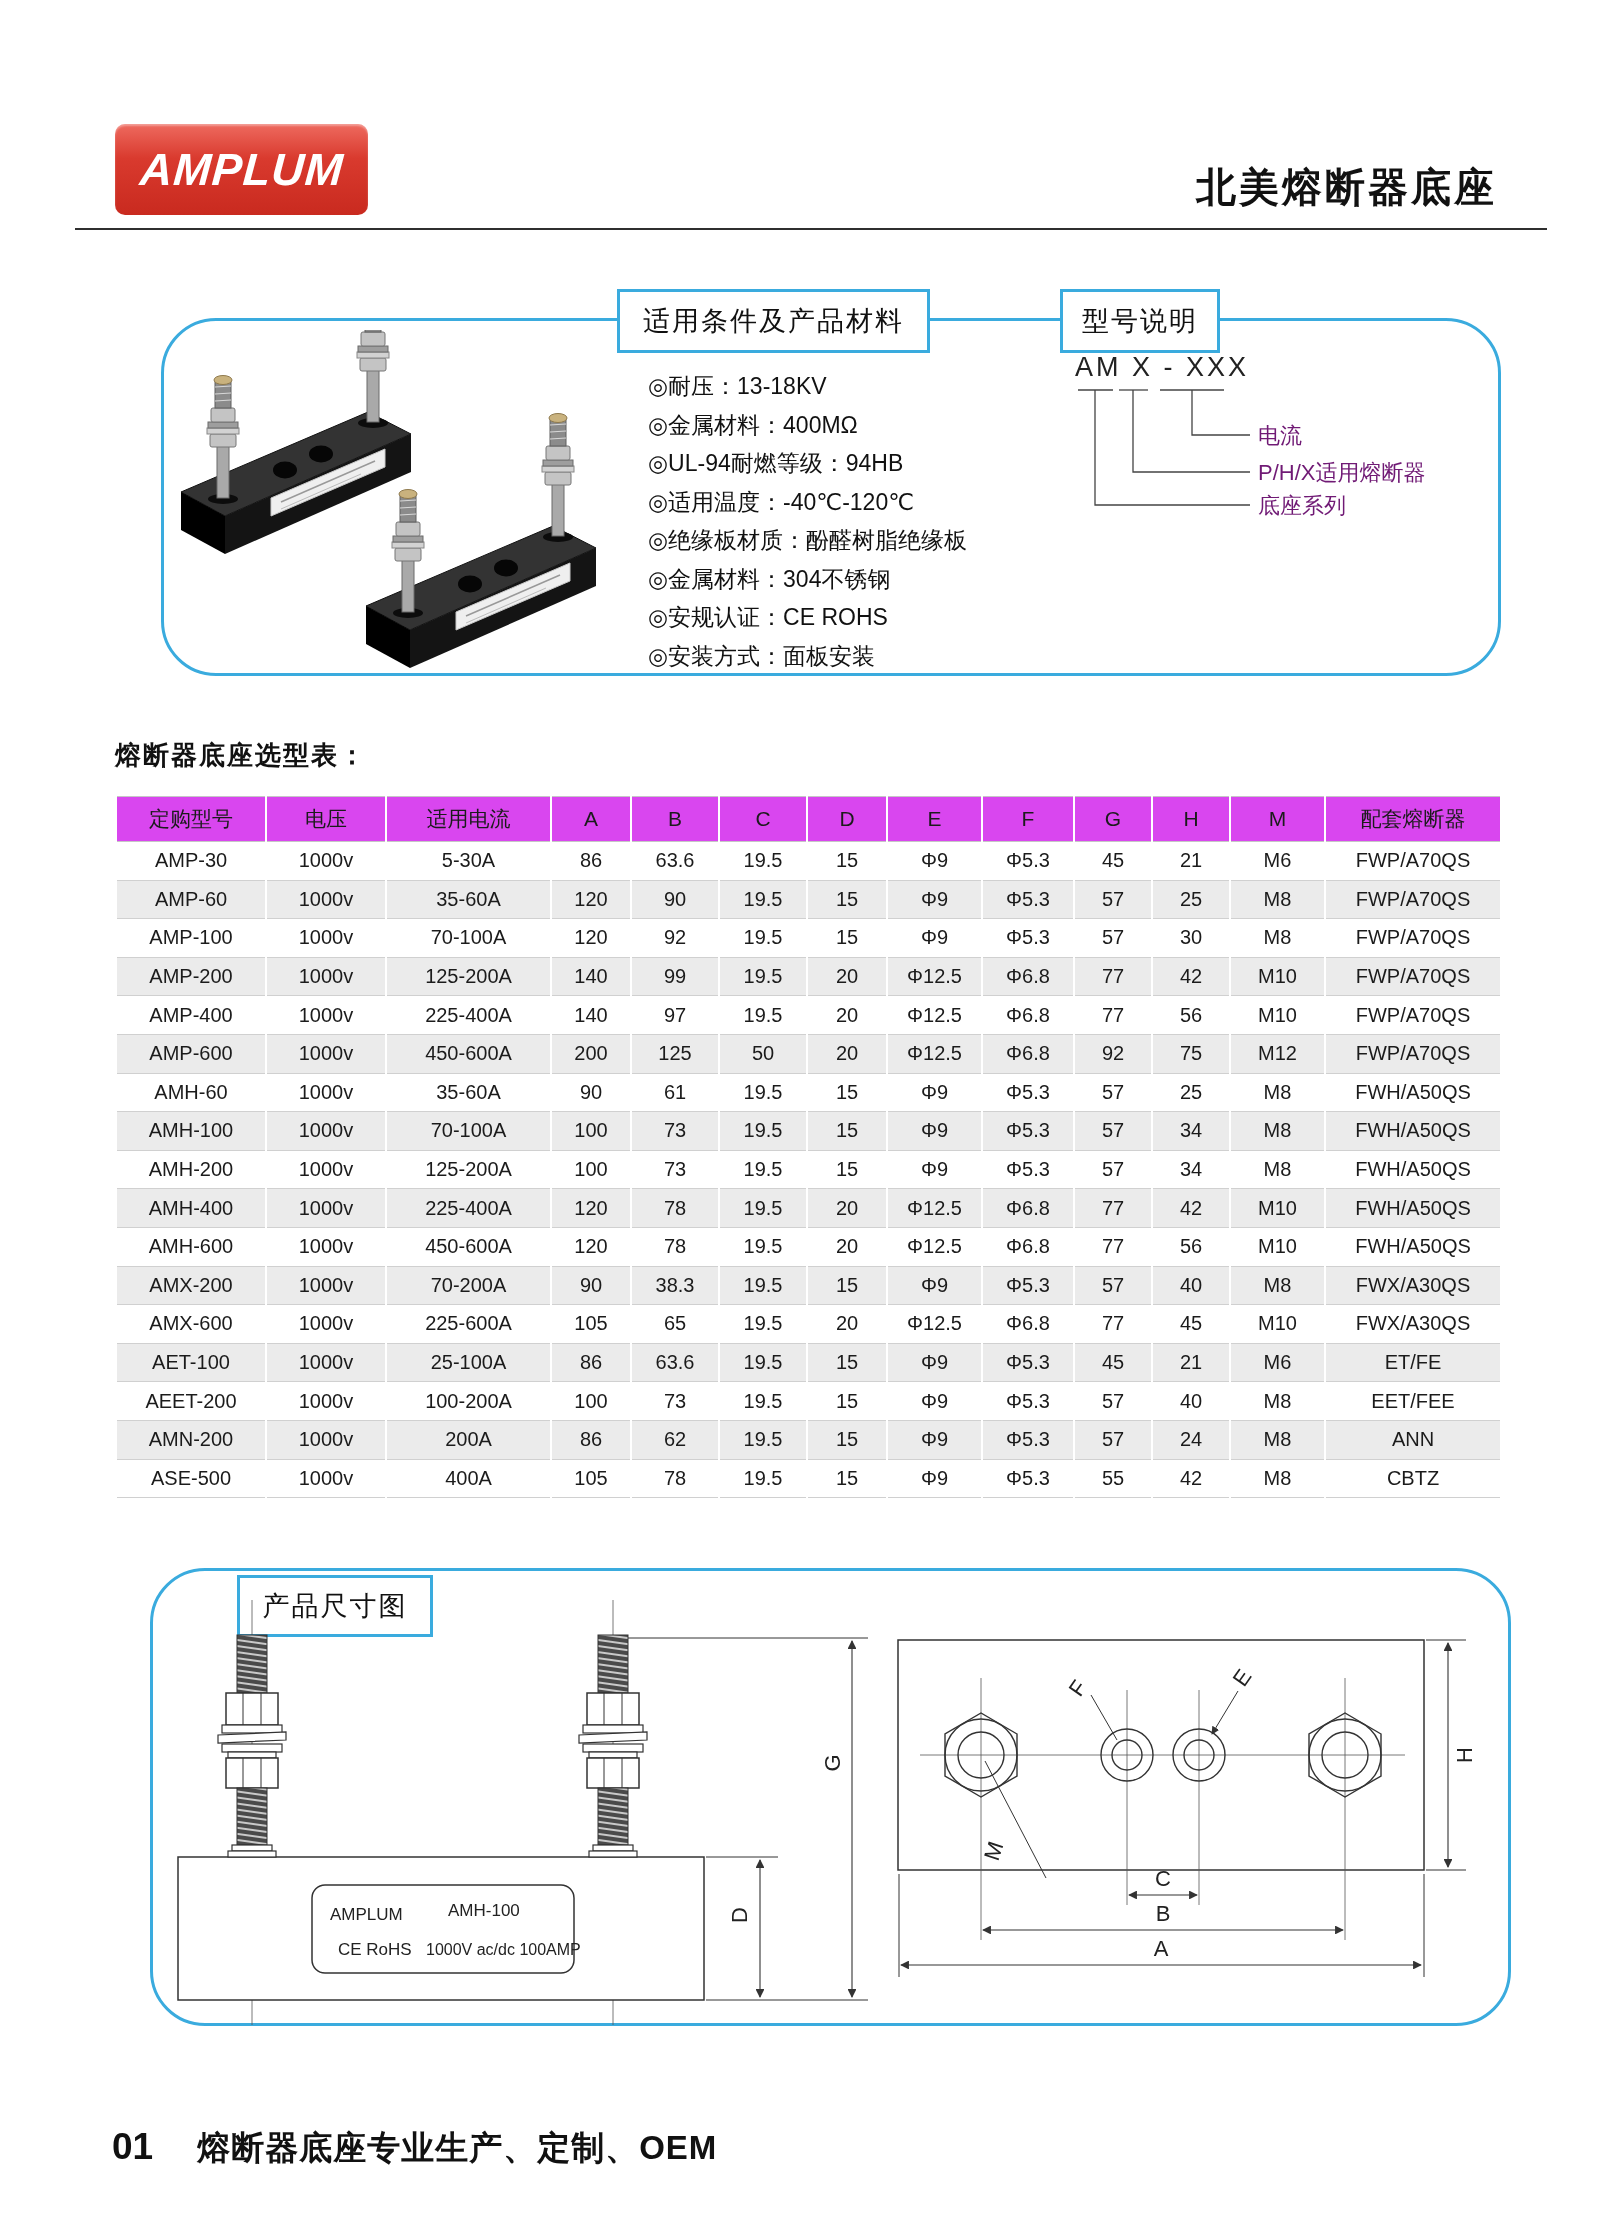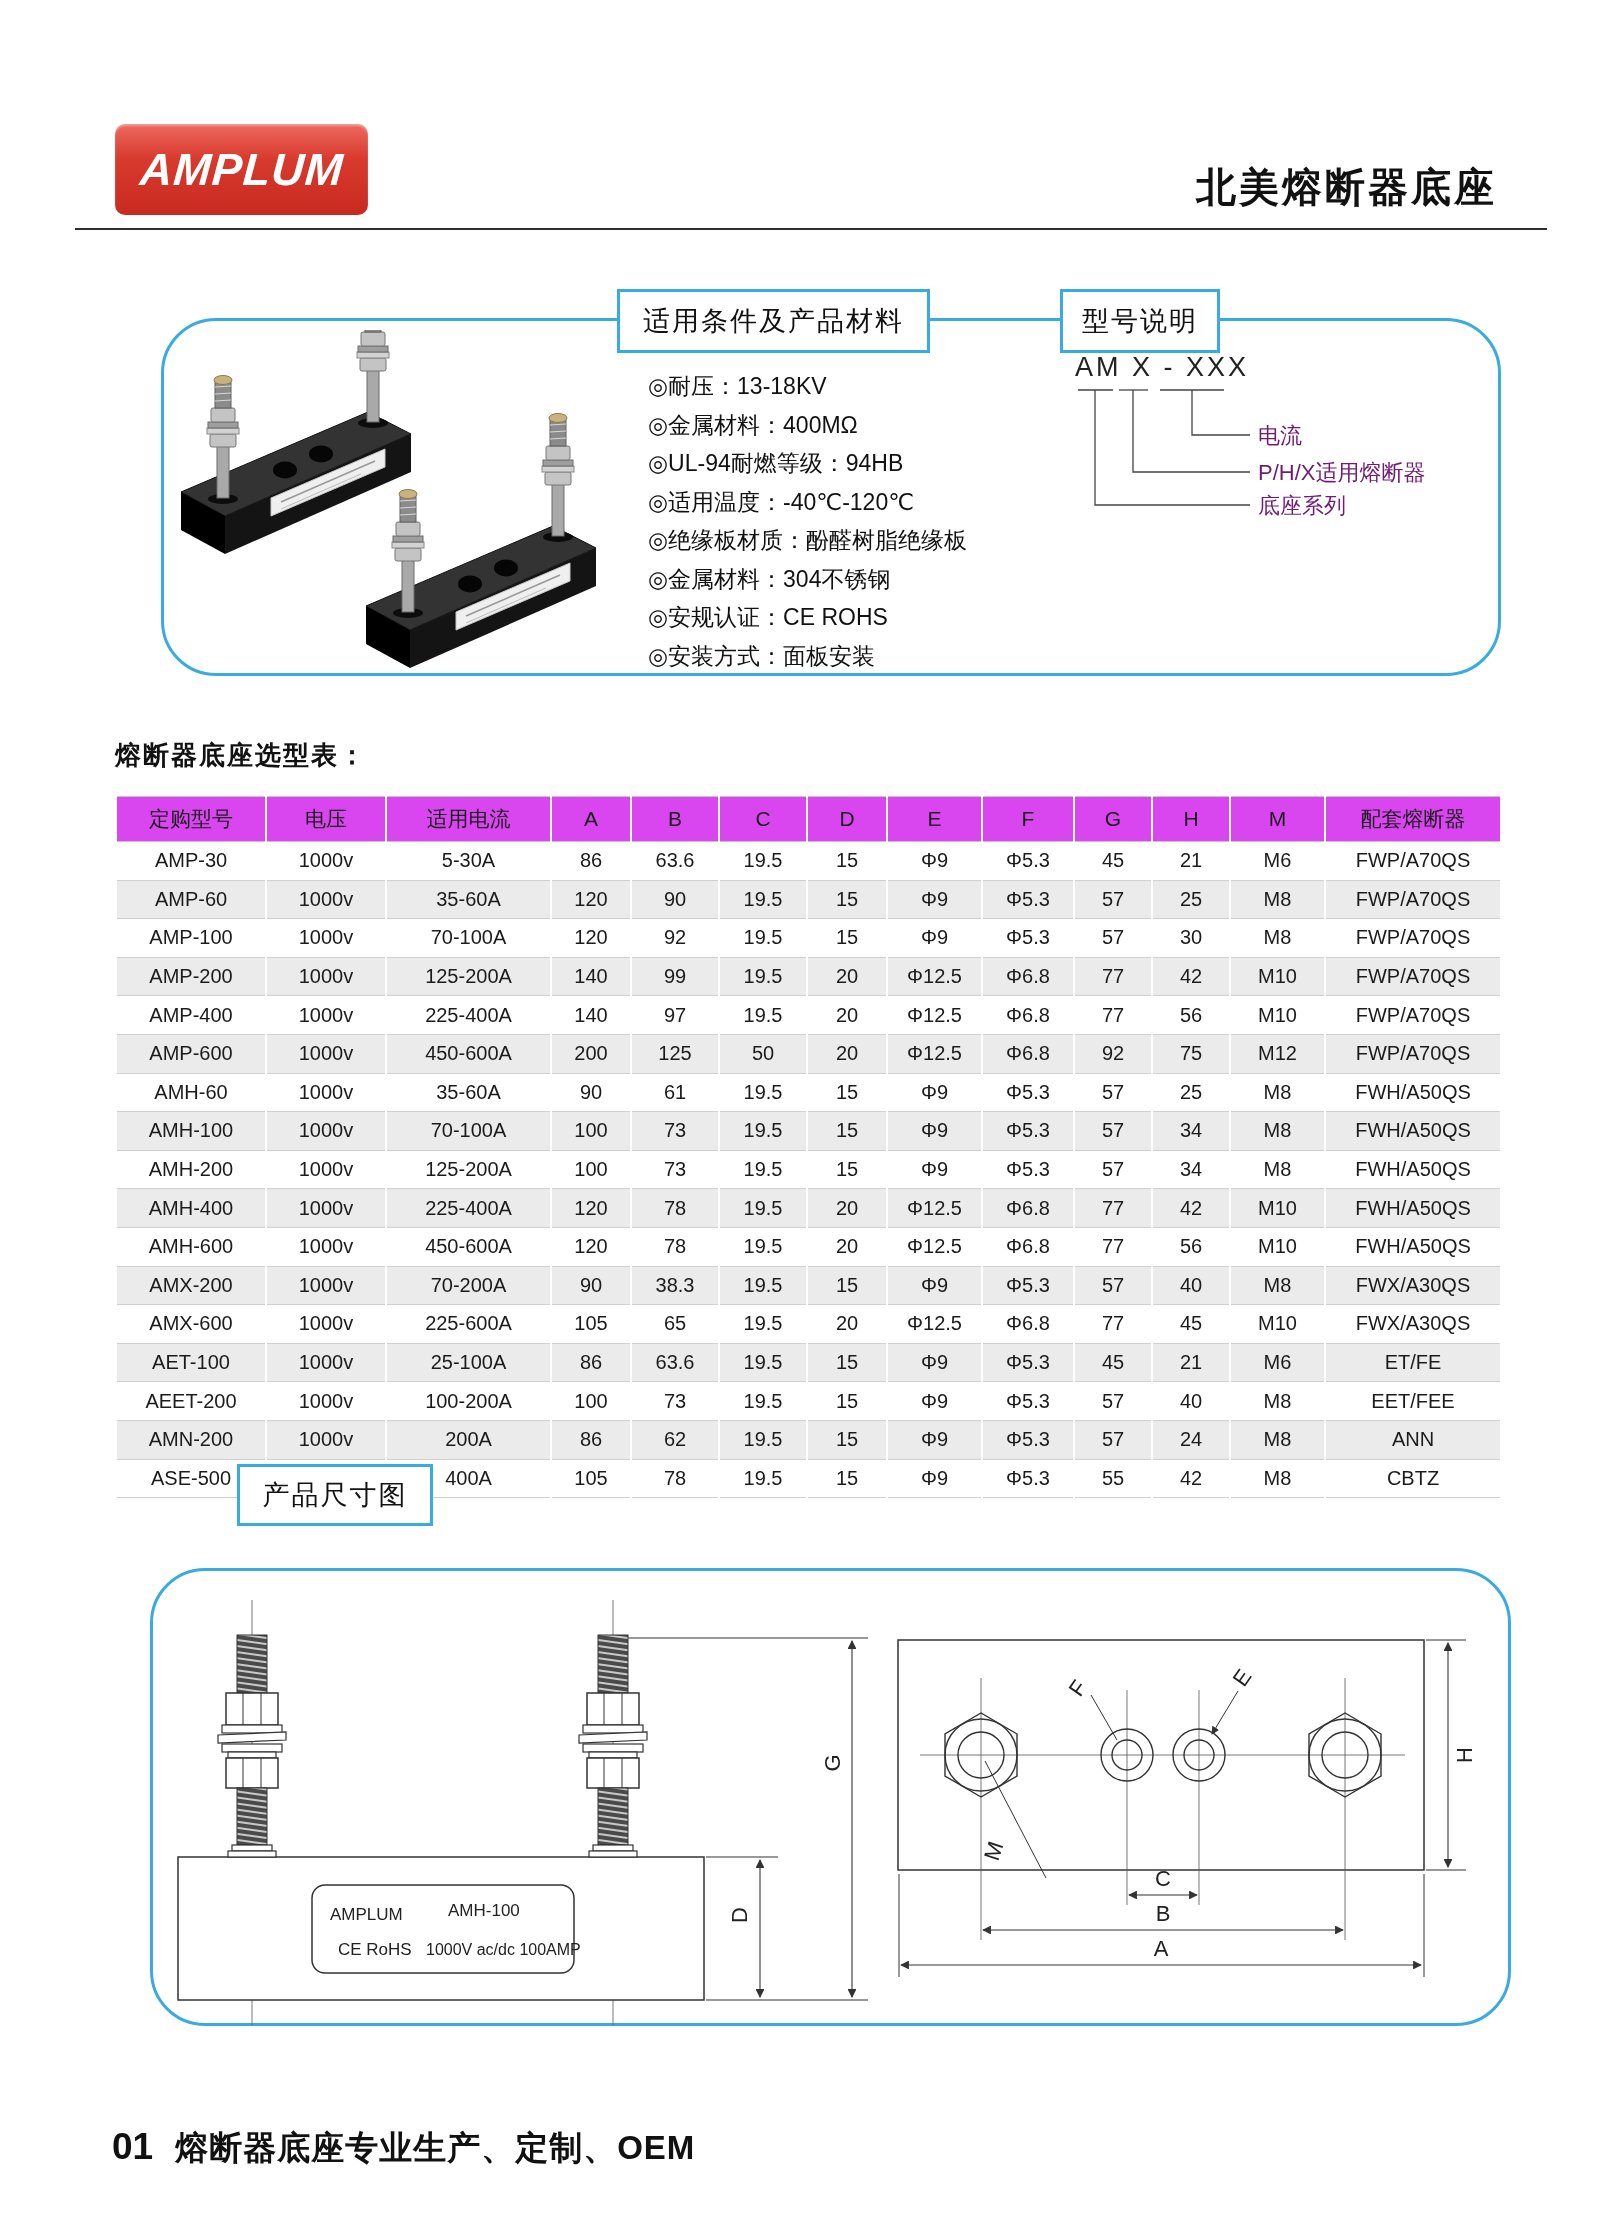--- a/index.html
+++ b/index.html
@@ -20,21 +20,21 @@
   
   .frame{border:3px solid #3aabde;border-radius:55px;background:#fff;}
   .top-frame{left:161px;top:318px;width:1334px;height:352px;}
   .dim-frame{left:150px;top:1568px;width:1355px;height:452px;}
 
   
   .tbox{border:3px solid #3aabde;background:#fff;display:flex;align-items:center;justify-content:center;
         font-size:27px;font-weight:normal;color:#111;letter-spacing:2px;}
   .box1{left:617px;top:289px;width:307px;height:58px;}
   .box2{left:1060px;top:289px;width:154px;height:58px;}
-  .box3{left:237px;top:1464px;width:190px;height:56px;}
+  .box3{left:237px;top:1575px;width:190px;height:56px;}
 
   
   .photo{left:163px;top:330px;width:440px;height:340px;}
 
   
   .cond-list{left:648px;top:367px;width:390px;}
   .cond-item{height:38.5px;line-height:38.5px;font-size:23px;color:#111;white-space:nowrap;}
 
   
   .legend-code{left:1075px;top:352px;font-size:27px;font-weight:400;letter-spacing:3px;color:#222;}
@@ -55,21 +55,21 @@
                border-top:1px solid #d0d0d0;border-bottom:1px solid #d0d0d0;padding:0;}
   table.sel tr.alt{background:#ebebeb;}
 
   
   .dims{left:150px;top:1568px;width:1355px;height:452px;overflow:visible;}
   .dims text{font-family:"Liberation Sans","DejaVu Sans",sans-serif;font-size:22px;fill:#222;}
   .dims text.plbl{font-size:17px;}
   .dims text.plbl2{font-size:16px;}
 
   
-  .footer{left:112px;top:2126px;display:flex;align-items:baseline;gap:22px;color:#111;text-align:right;}
+  .footer{left:112px;top:2126px;display:flex;align-items:baseline;gap:44px;color:#111;text-align:right;}
   .pageno{font-size:37px;font-weight:bold;}
   .tagline{font-size:33px;font-weight:bold;letter-spacing:1px;}
 </style>
 </head>
 <body>
 
 <div>
 
   <div class="abs logo">
     <span>AMPLUM</span>

